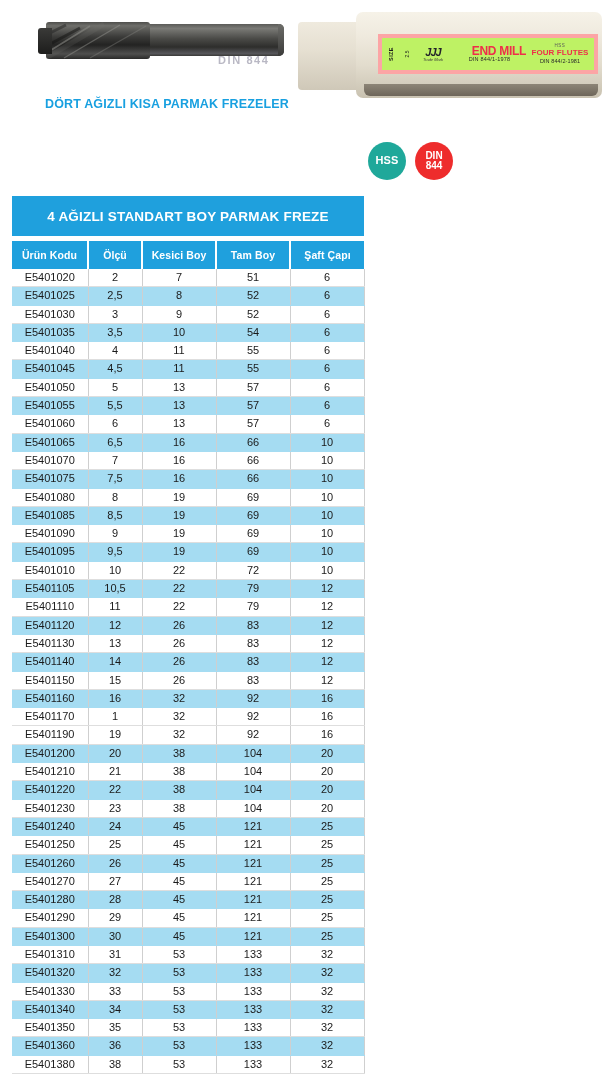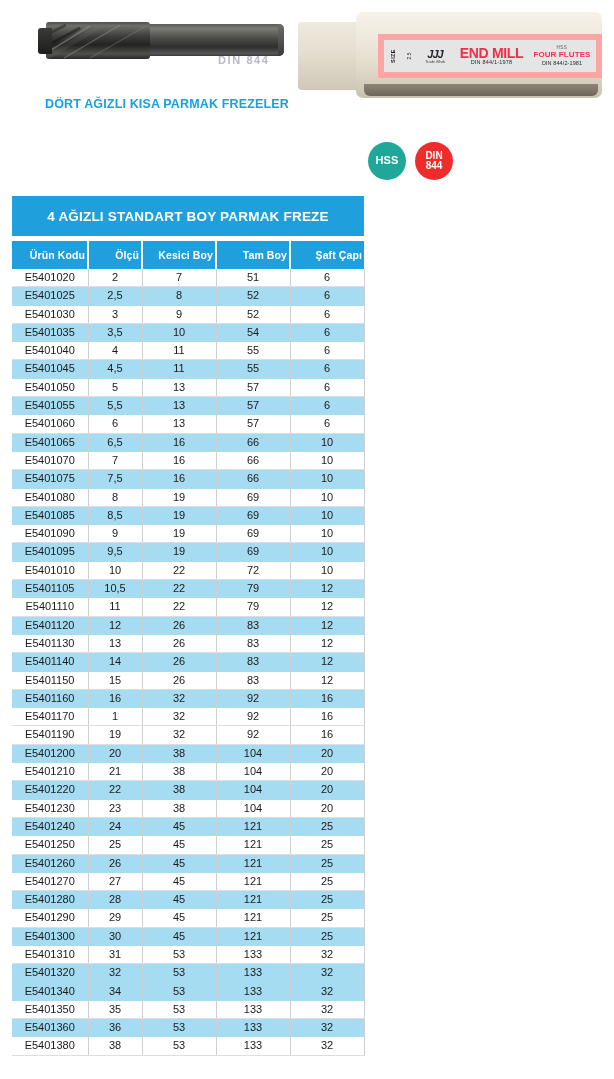--- a/index.html
+++ b/index.html
@@ -56,37 +56,37 @@
     background:linear-gradient(180deg,#f6f2e8 0%,#efeade 28%,#e2dccd 62%,#c9c2b1 100%);
     border-radius:7px;
   }
   .box-base{
     position:absolute;left:68px;top:80px;width:234px;height:12px;
     background:linear-gradient(180deg,#8d8577,#6e665a);
     border-radius:0 0 6px 6px;
   }
   .box-label{
     position:absolute;left:82px;top:30px;width:212px;height:32px;
-    background:#e5e5e5;border:6px solid #fca5a5;
+    background:#bef264;border:4px solid #fca5a5;
     display:flex;align-items:center;
   }
   .lbl-size{
     width:18px;height:30px;display:flex;align-items:center;justify-content:center;
     transform:rotate(-90deg);font-size:5.5px;font-weight:bold;color:#1b1b1b;letter-spacing:.4px;
     white-space:nowrap;
   }
   .lbl-size2{
     width:13px;height:30px;display:flex;align-items:center;justify-content:center;
     transform:rotate(-90deg);font-size:5px;color:#1b1b1b;white-space:nowrap;
   }
   .lbl-brand{width:40px;text-align:center;line-height:1;}
   .lbl-brand .mark{font-size:11px;font-weight:bold;font-style:italic;color:#24242a;letter-spacing:-1px;}
   .lbl-brand .sub{font-size:4px;font-style:italic;color:#3a3a3a;}
   .lbl-main{flex:1;text-align:center;line-height:1.05;}
-  .lbl-main .big{font-size:14px;font-weight:bold;color:#ee2f4a;letter-spacing:-.3px;}
+  .lbl-main .big{font-size:12px;font-weight:bold;color:#ee2f4a;letter-spacing:-.3px;text-align:right;}
   .lbl-main .din{font-size:5.5px;color:#2a2a2a;letter-spacing:.2px;}
   .lbl-right{width:68px;text-align:center;line-height:1.1;}
   .lbl-right .hss{font-size:4.5px;color:#5a5a5a;letter-spacing:.5px;}
   .lbl-right .ff{font-size:8px;font-weight:bold;color:#ee2f4a;letter-spacing:.1px;}
   .lbl-right .din2{font-size:5.5px;color:#2a2a2a;letter-spacing:.1px;}
 
   
   .headline{
     position:absolute;left:18px;top:97px;
     font-size:12.5px;font-weight:bold;color:#18a0e0;letter-spacing:.15px;padding-left:27px;
@@ -106,21 +106,21 @@
   .table-wrap{position:absolute;left:12px;top:196px;width:352px;}
   .table-title{
     height:40px;background:#1fa0dd;color:#ffffff;
     display:flex;align-items:center;justify-content:center;
     font-size:13.5px;font-weight:bold;letter-spacing:.2px;
     margin-bottom:5px;
   }
   table.spec{border-collapse:collapse;width:352px;table-layout:fixed;}
   table.spec th{
     background:#1fa0dd;color:#ffffff;font-size:10.5px;font-weight:bold;
-    height:28px;border-right:2px solid #ffffff;padding:0 2px;text-align:right;
+    height:28px;border-right:2px solid #ffffff;padding:0 2px;text-align:center;
     letter-spacing:.1px;
   }
   table.spec th:last-child{border-right:none;}
   table.spec td{
     height:17.3px;font-size:11px;color:#1a1a1a;text-align:center;
     border-right:1px solid #cfcfcf;border-bottom:1px solid #dedede;
     padding:0;line-height:17.3px;
   }
   table.spec td:last-child{border-right:1px solid #cfcfcf;}
   tr.alt td{background:#a5dcf2;border-bottom:1px solid #a5dcf2;}
@@ -473,20 +473,27 @@
           <td>133</td>
           <td>32</td>
         </tr>
         <tr class="alt">
           <td>E5401320</td>
           <td>32</td>
           <td>53</td>
           <td>133</td>
           <td>32</td>
         </tr>
+        <tr class="plain">
+          <td>E5401330</td>
+          <td>33</td>
+          <td>53</td>
+          <td>133</td>
+          <td>32</td>
+        </tr>
         <tr class="alt">
           <td>E5401340</td>
           <td>34</td>
           <td>53</td>
           <td>133</td>
           <td>32</td>
         </tr>
         <tr class="plain">
           <td>E5401350</td>
           <td>35</td>

